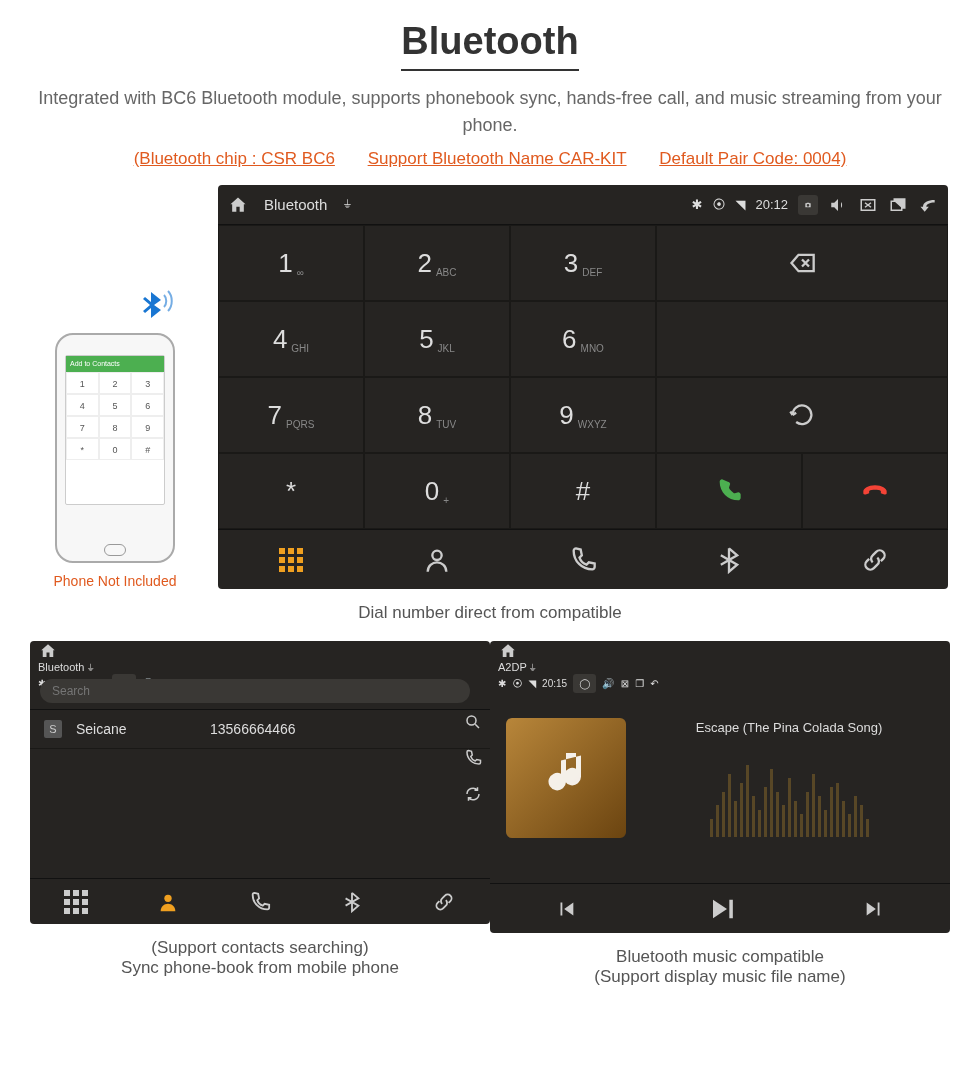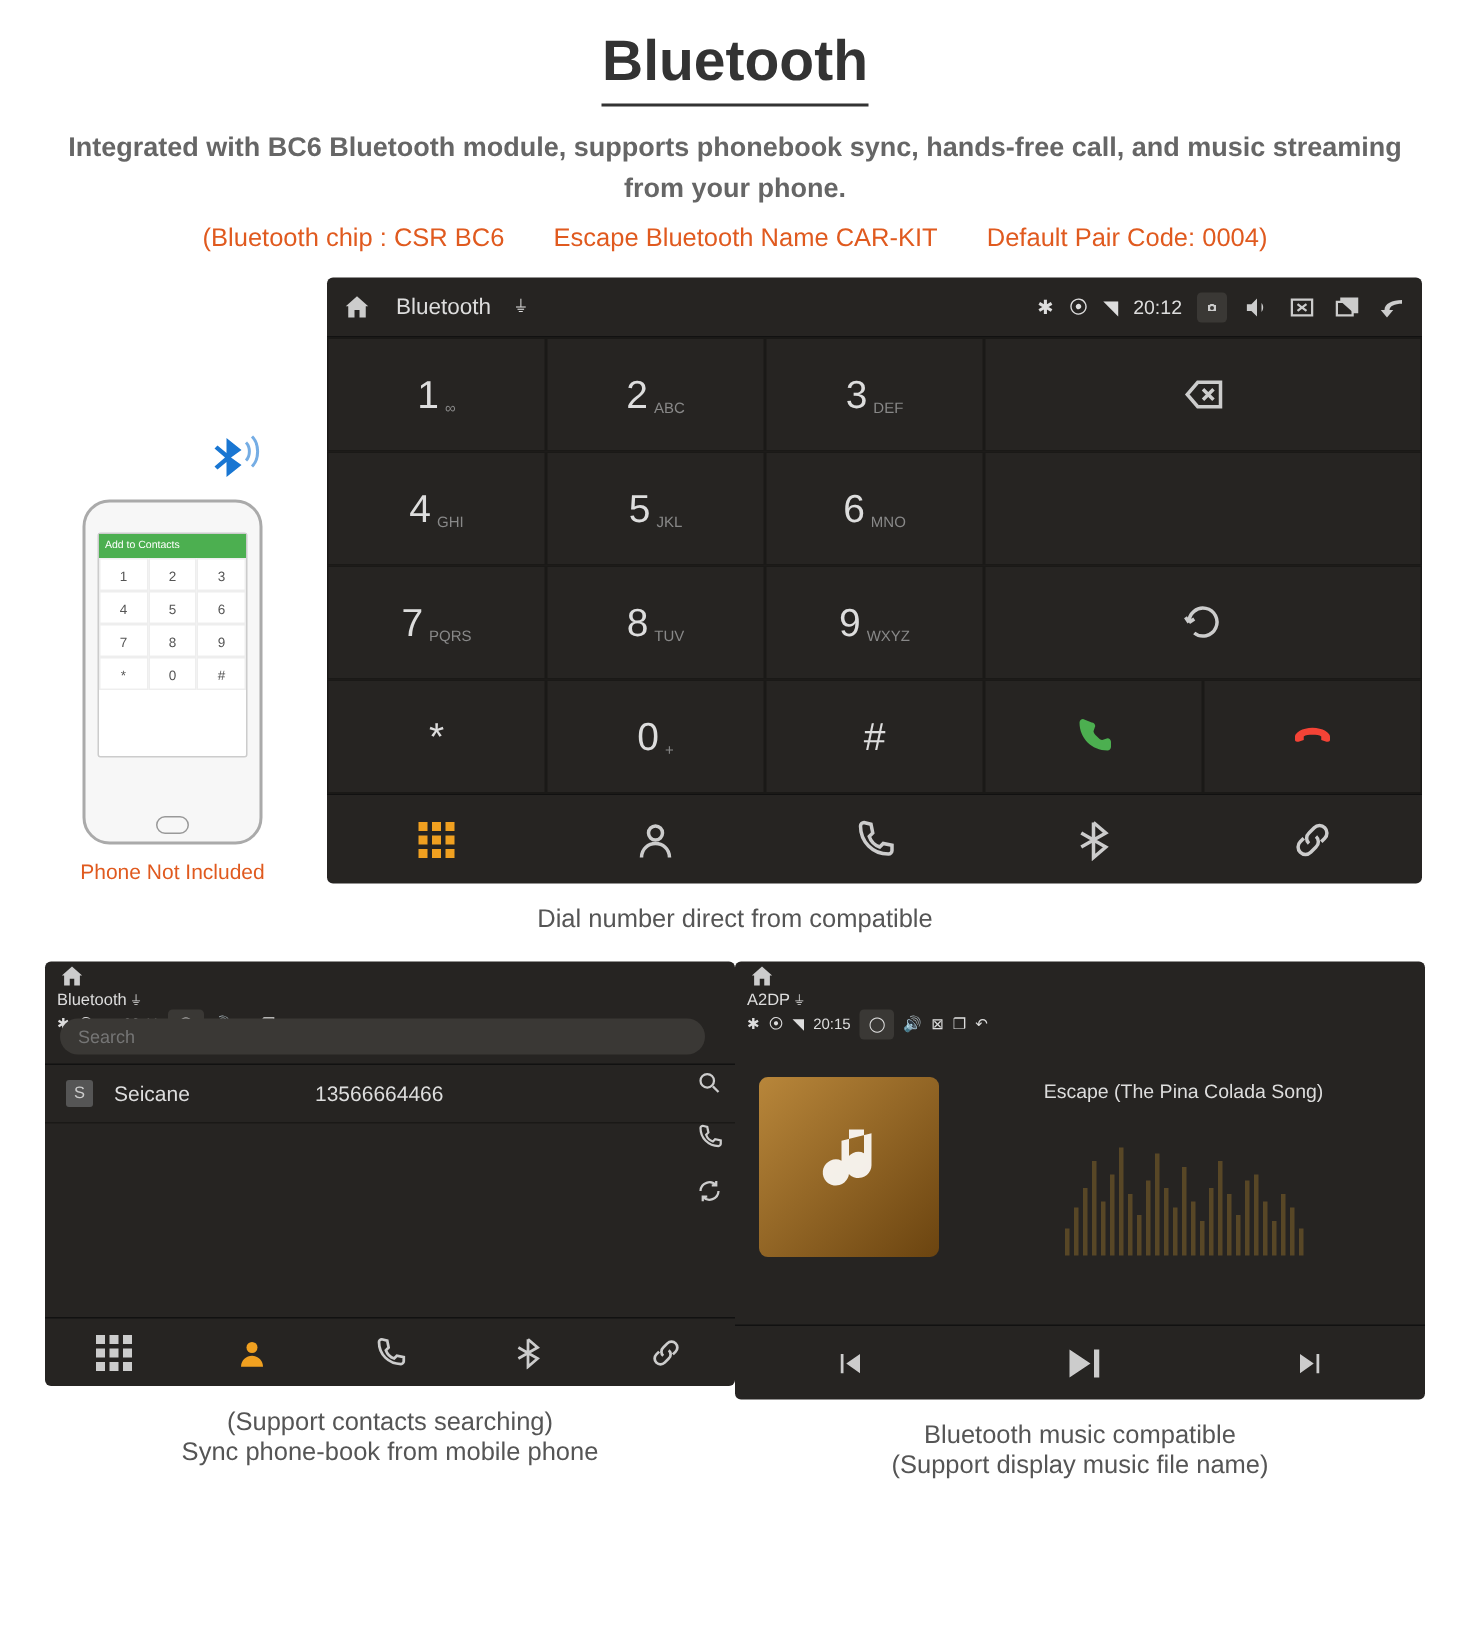--- a/index.html
+++ b/index.html
@@ -1,22 +1,22 @@
 <!DOCTYPE html>
 <html><head>
 <meta charset="utf-8">
 <style>
 * { margin:0; padding:0; box-sizing:border-box; font-family: Arial, Helvetica, sans-serif; }
 body { width:980px; height:1091px; background:#fff; color:#4a4a4a; }
 .page { padding:20px 30px; }
 .hdr { text-align:center; }
 .hdr h1 { font-size:38px; font-weight:bold; color:#333; display:inline-block; border-bottom:2px solid #333; padding-bottom:6px; margin-bottom:14px; }
-.sub { font-size:18px; color:#666; line-height:1.5; margin-bottom:10px;font-weight:bold; }
+.sub { font-size:18px; color:#666; line-height:1.5; margin-bottom:10px; }
 .specline { font-size:17px; color:#e05a1f; text-align:center; margin-bottom:16px; }
-.specline span { margin:11px 14px; }
+.specline span { margin:11px 14px;text-decoration:underline; }
 .main-row { display:flex; align-items:flex-end; gap:18px; }
 .phone-col { width:170px; text-align:center; }
 .phone { width:120px; height:230px; margin:0 auto 6px; border:2px solid #aaa; border-radius:18px; background:#f7f7f7; position:relative; padding:20px 8px 24px; }
 .phone-screen { width:100%; height:150px; background:#fff; border:1px solid #ccc; border-radius:2px; font-size:8px; }
 .phone-topbar { height:16px; background:#4caf50; color:#fff; font-size:7px; line-height:16px; padding-left:4px; text-align:left; }
 .phone-keys { display:grid; grid-template-columns:repeat(3,1fr); }
 .phone-keys div { border:0.5px solid #eee; height:22px; line-height:22px; font-size:9px; color:#555; }
 .phone-home { width:22px; height:12px; border:1px solid #999; border-radius:6px; position:absolute; bottom:5px; left:50%; transform:translateX(-50%); }
 .phone-note { color:#e05a1f; font-size:14px; margin-top:10px; }
 .bt-badge { position:relative; height:30px; }
@@ -71,21 +71,21 @@
 </style>
 </head>
 <body>
 
 <div class="page">
   <div class="hdr">
     <h1>Bluetooth</h1>
     <p class="sub">Integrated with BC6 Bluetooth module, supports phonebook sync, hands-free call, and music streaming from your phone.</p>
     <p class="specline">
       <span>(Bluetooth chip : CSR BC6</span>
-      <span>Escape Bluetooth Name CAR-KIT</span>
+      <span>Support Bluetooth Name CAR-KIT</span>
       <span>Default Pair Code: 0004)</span>
     </p>
   </div>
 
   <div class="main-row">
     <div class="phone-col">
       <div class="bt-badge">
         <svg width="44" height="44">
             <path fill="#1976d2" d="M17 7l10 8-7 5 7 5-10 8V23l-6 5-2-2 7-6-7-6 2-2 6 5V7z"></path>
             <path fill="none" stroke="#1976d2" stroke-width="2" d="M30 10c3 3 3 9 0 12M34 6c5 5 5 15 0 20" opacity="0.6"></path>

